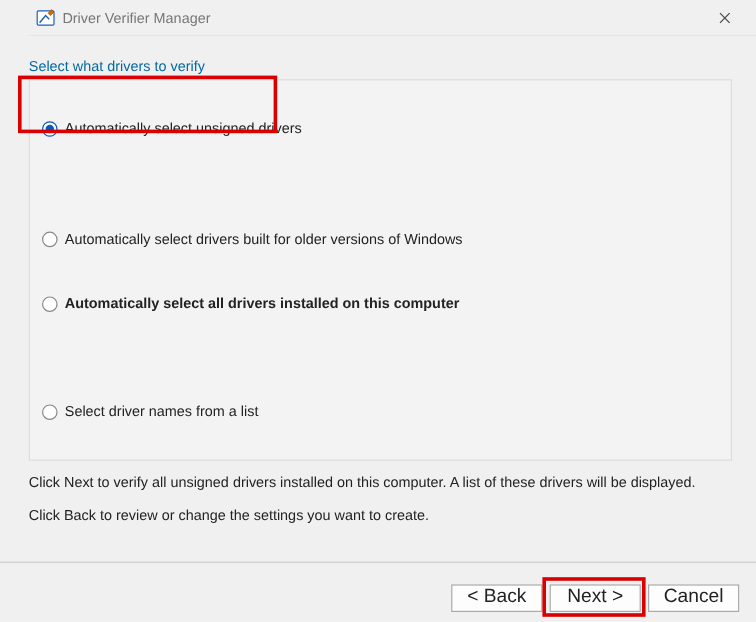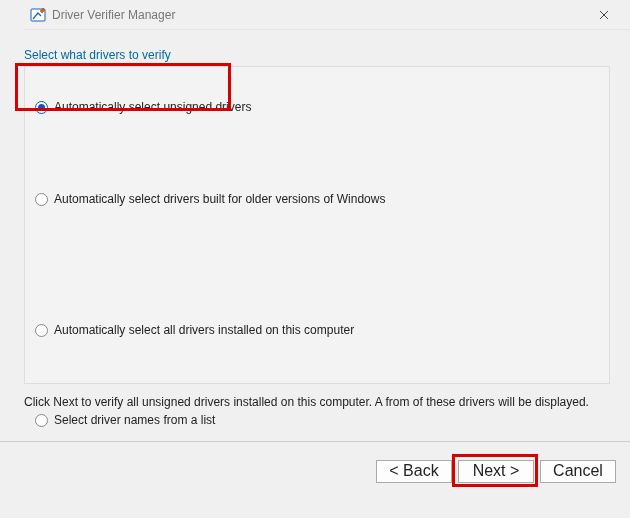--- a/index.html
+++ b/index.html
@@ -58,21 +58,21 @@
     }
     .option-row {
       display: flex;
       align-items: center;
       gap: 6px;
       height: 20px;
       cursor: pointer;
     }
     .option-row.o1 { margin-top: 16px; }
     .option-row.o2 { margin-top: 72px; }
-    .option-row.o3 { margin-top: 111px; }
+    .option-row.o3 { margin-top: 34px; font-weight: bold; }
     .option-row.o4 { margin-top: 70px; }
     .radio {
       width: 13px; height: 13px;
       border: 1px solid #888;
       border-radius: 50%;
       display: inline-flex;
       align-items: center;
       justify-content: center;
       background: #fff;
       flex-shrink: 0;
@@ -170,21 +170,22 @@
       <span class="radio"></span>
       <span class="option-label">Automatically select all drivers installed on this computer</span>
     </label>
     <label class="option-row o4">
       <span class="radio"></span>
       <span class="option-label">Select driver names from a list</span>
     </label>
   </div>
 
   <div class="desc-block">
-    <p>Click Next to verify all unsigned drivers installed on this computer. A from of these drivers will be displayed.</p>
+    <p>Click Next to verify all unsigned drivers installed on this computer. A list of these drivers will be displayed.</p>
+    <p>Click Back to review or change the settings you want to create.</p>
   </div>
 </div>
 
 <div class="footer-sep"></div>
 <div class="footer">
   <button class="btn">&lt; Back</button>
   <button class="btn">Next &gt;</button>
   <button class="btn">Cancel</button>
   <div class="highlight-next"></div>
 </div>

